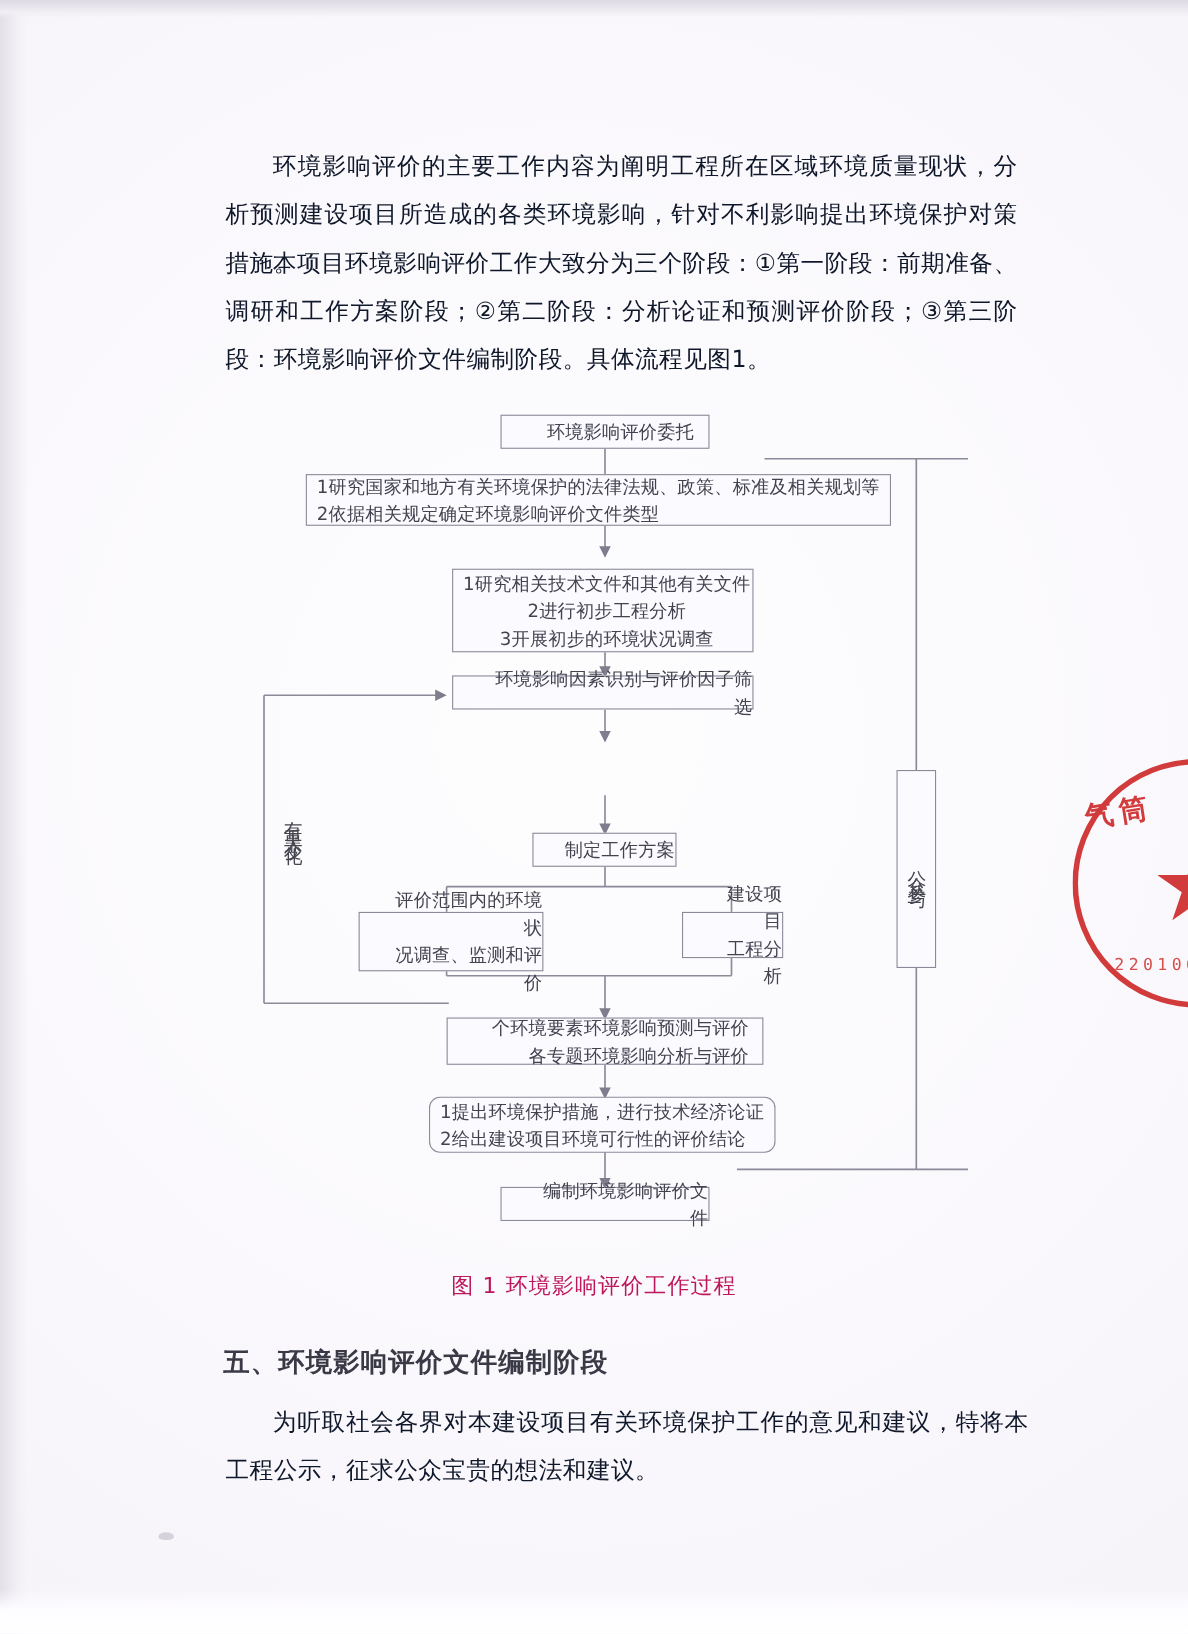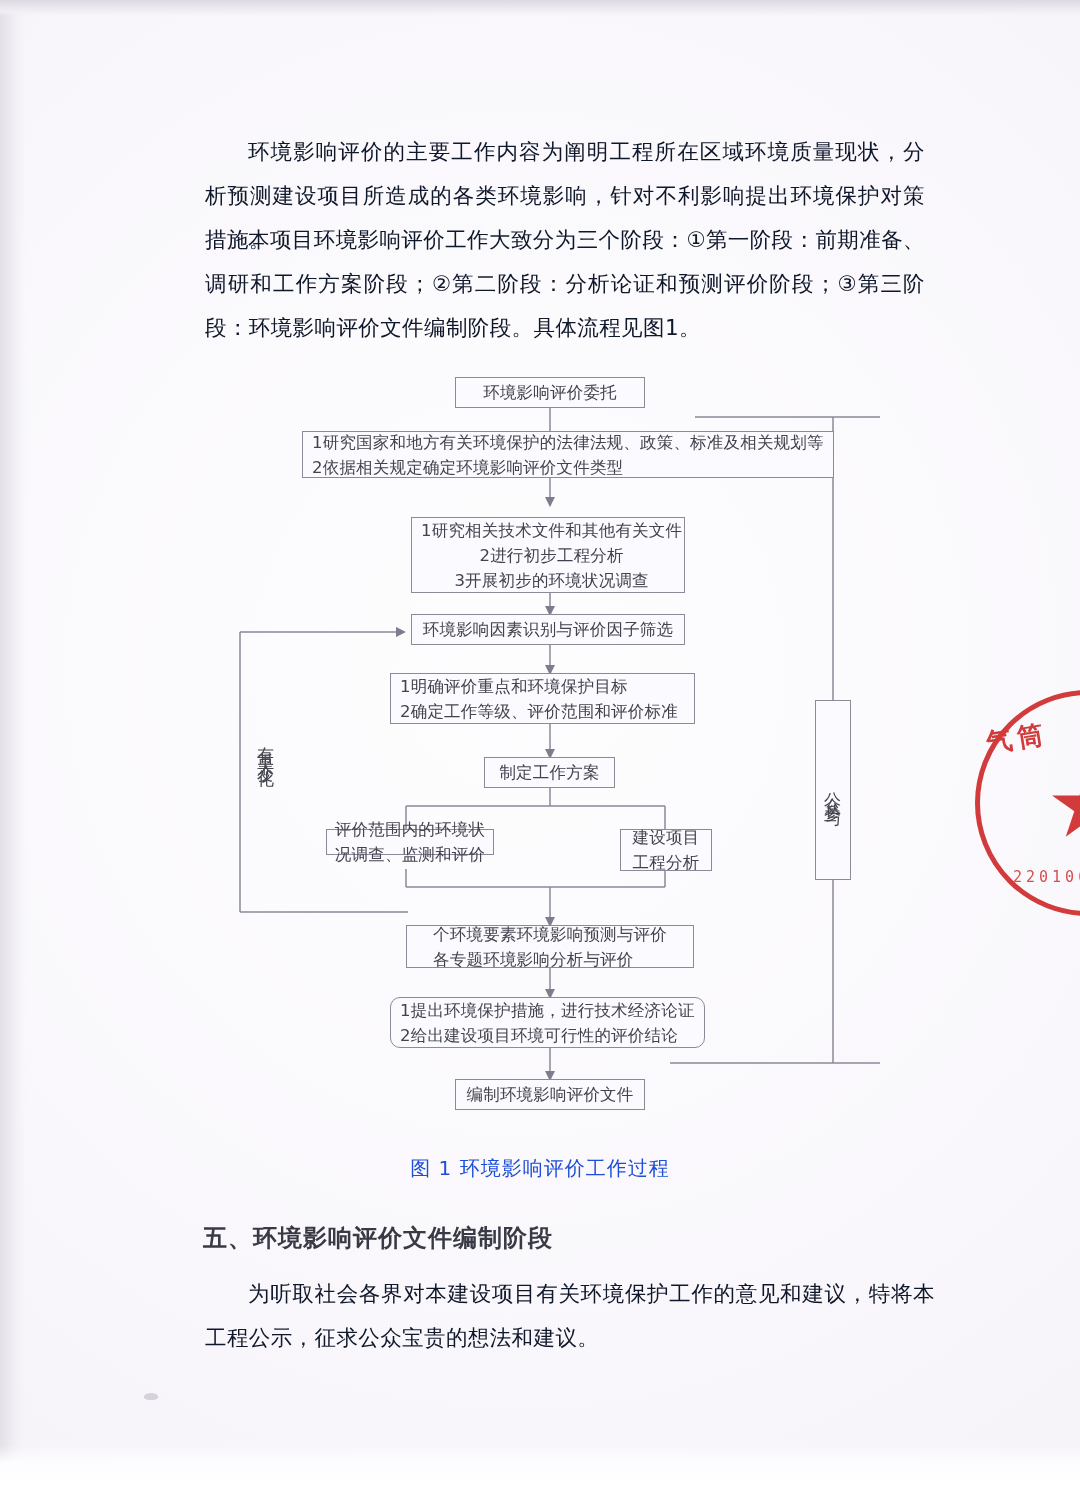--- a/index.html
+++ b/index.html
@@ -66,21 +66,21 @@
     font-family: "DejaVu Sans", "Liberation Sans", sans-serif;
     font-size: 24px;
     font-weight: bold;
     color: #3a3a46;
     letter-spacing: 1px;
   }
 
   .figcaption {
     position: absolute;
     font-size: 20px;
-    color: #1d4ed8;
+    color: #be185d;
     letter-spacing: 1px;
     text-align: center;
     width: 100%;
   }
 
   
   #flow {
     position: absolute;
     left: 0; top: 0;
     width: 1080px;
@@ -94,21 +94,21 @@
     background: #fbfaff;
     color: #43434f;
     font-size: 16.5px;
     line-height: 25px;
     letter-spacing: 0.2px;
     display: flex;
     flex-direction: column;
     justify-content: center;
     white-space: pre-line;
   }
-  .fbox.center { align-items: center; text-align: left; }
+  .fbox.center { align-items: center; text-align: right; padding-left: 28px; }
   .fbox.left   { align-items: flex-start; text-align: left; padding-left: 9px; }
 
   .vlabel {
     position: absolute;
     color: #45454f;
     font-size: 17px;
     line-height: 30px;
     writing-mode: vertical-rl;
     text-orientation: upright;
     letter-spacing: 6px;
@@ -247,35 +247,33 @@
 
       <line x1="695" y1="417" x2="880" y2="417"></line>
       <line x1="833" y1="417" x2="833" y2="700"></line>
       <line x1="833" y1="880" x2="833" y2="1063"></line>
       <line x1="670" y1="1063" x2="880" y2="1063"></line>
     </g>
   </svg>
 
   <div class="fbox center" style="left:455px; top:377px; width:190px; height:31px;">环境影响评价委托</div>
 
-  <div class="fbox left" style="left:278px; top:431px; width:532px; height:47px;margin-left:24px;">1研究国家和地方有关环境保护的法律法规、政策、标准及相关规划等
+  <div class="fbox left" style="left:278px; top:431px; width:532px; height:47px;">1研究国家和地方有关环境保护的法律法规、政策、标准及相关规划等
 2依据相关规定确定环境影响评价文件类型</div>
 
   <div class="fbox left" style="left:411px; top:517px; width:274px; height:76px;text-align:center;">1研究相关技术文件和其他有关文件
 2进行初步工程分析
 3开展初步的环境状况调查</div>
 
   <div class="fbox center" style="left:411px; top:614px; width:274px; height:31px;font-family:Liberation Serif, serif;">环境影响因素识别与评价因子筛选</div>
 
-  <div class="fbox left" style="left:390px; top:673px; width:305px; height:51px;">1明确评价重点和环境保护目标
-2确定工作等级、评价范围和评价标准</div>
 
   <div class="fbox center" style="left:484px; top:757px; width:131px; height:31px;">制定工作方案</div>
 
-  <div class="fbox center" style="left:326px; top:829px; width:168px; height:26px;font-family:Liberation Serif, serif;">评价范围内的环境状
+  <div class="fbox center" style="left:326px; top:829px; width:168px; height:54px;font-family:Liberation Serif, serif;">评价范围内的环境状
 况调查、监测和评价</div>
 
   <div class="fbox center" style="left:620px; top:829px; width:92px; height:42px;">建设项目
 工程分析</div>
 
   <div class="fbox center" style="left:406px; top:925px; width:288px; height:43px;">个环境要素环境影响预测与评价
 各专题环境影响分析与评价</div>
 
   <div class="fbox left" style="left:390px; top:997px; width:315px; height:51px;border-radius:10px;">1提出环境保护措施，进行技术经济论证
 2给出建设项目环境可行性的评价结论</div>

